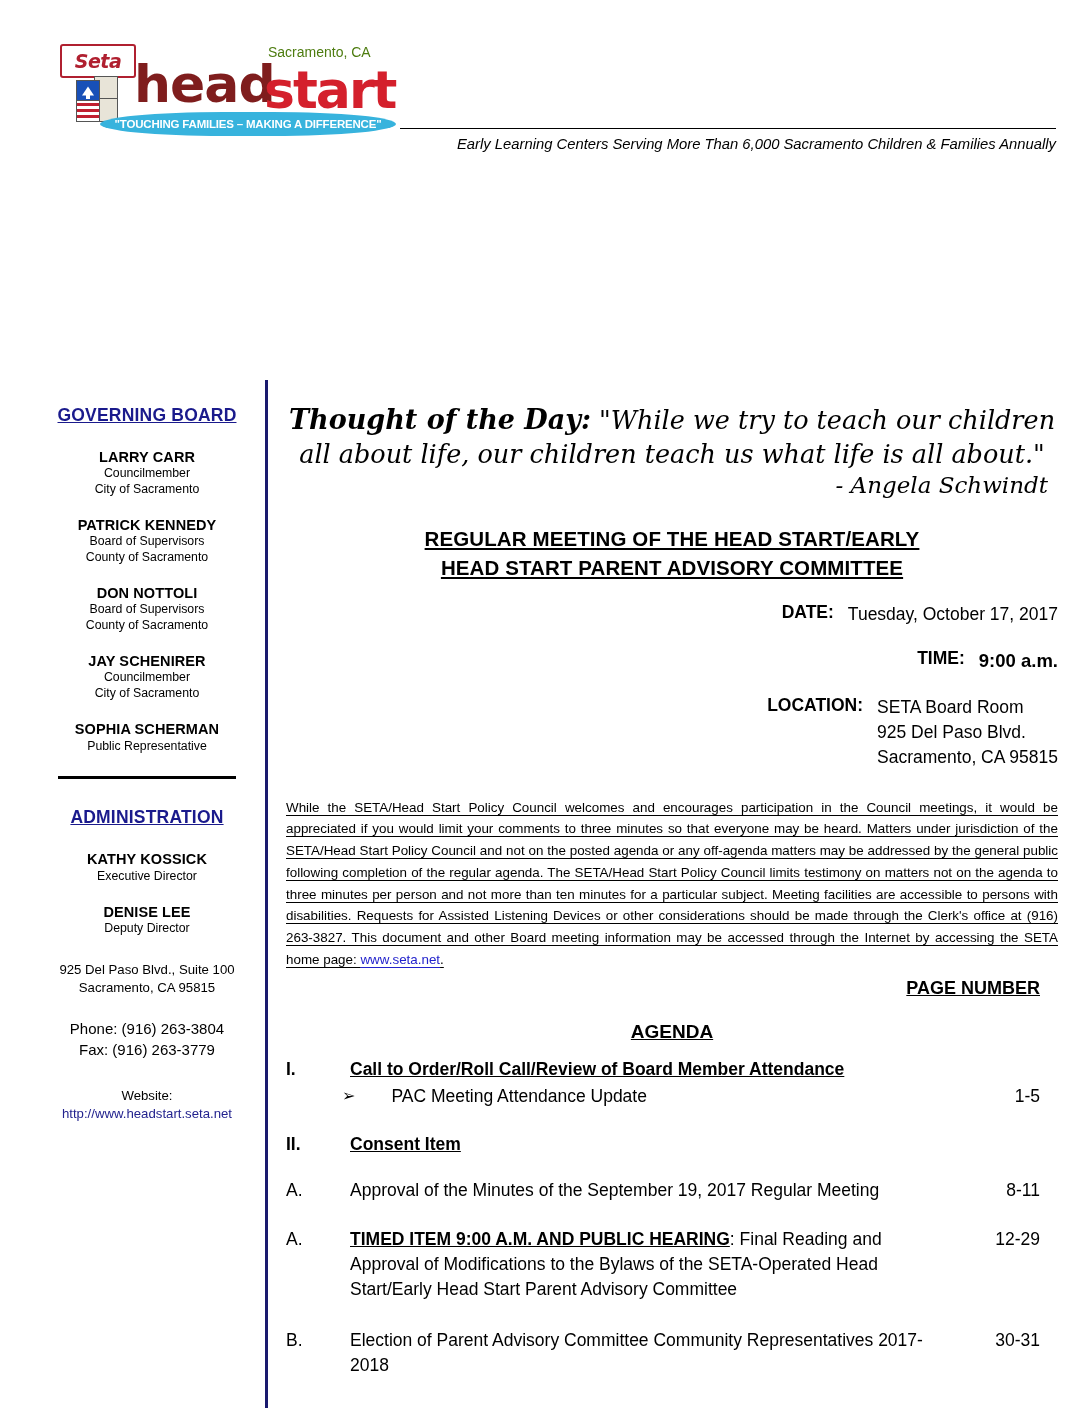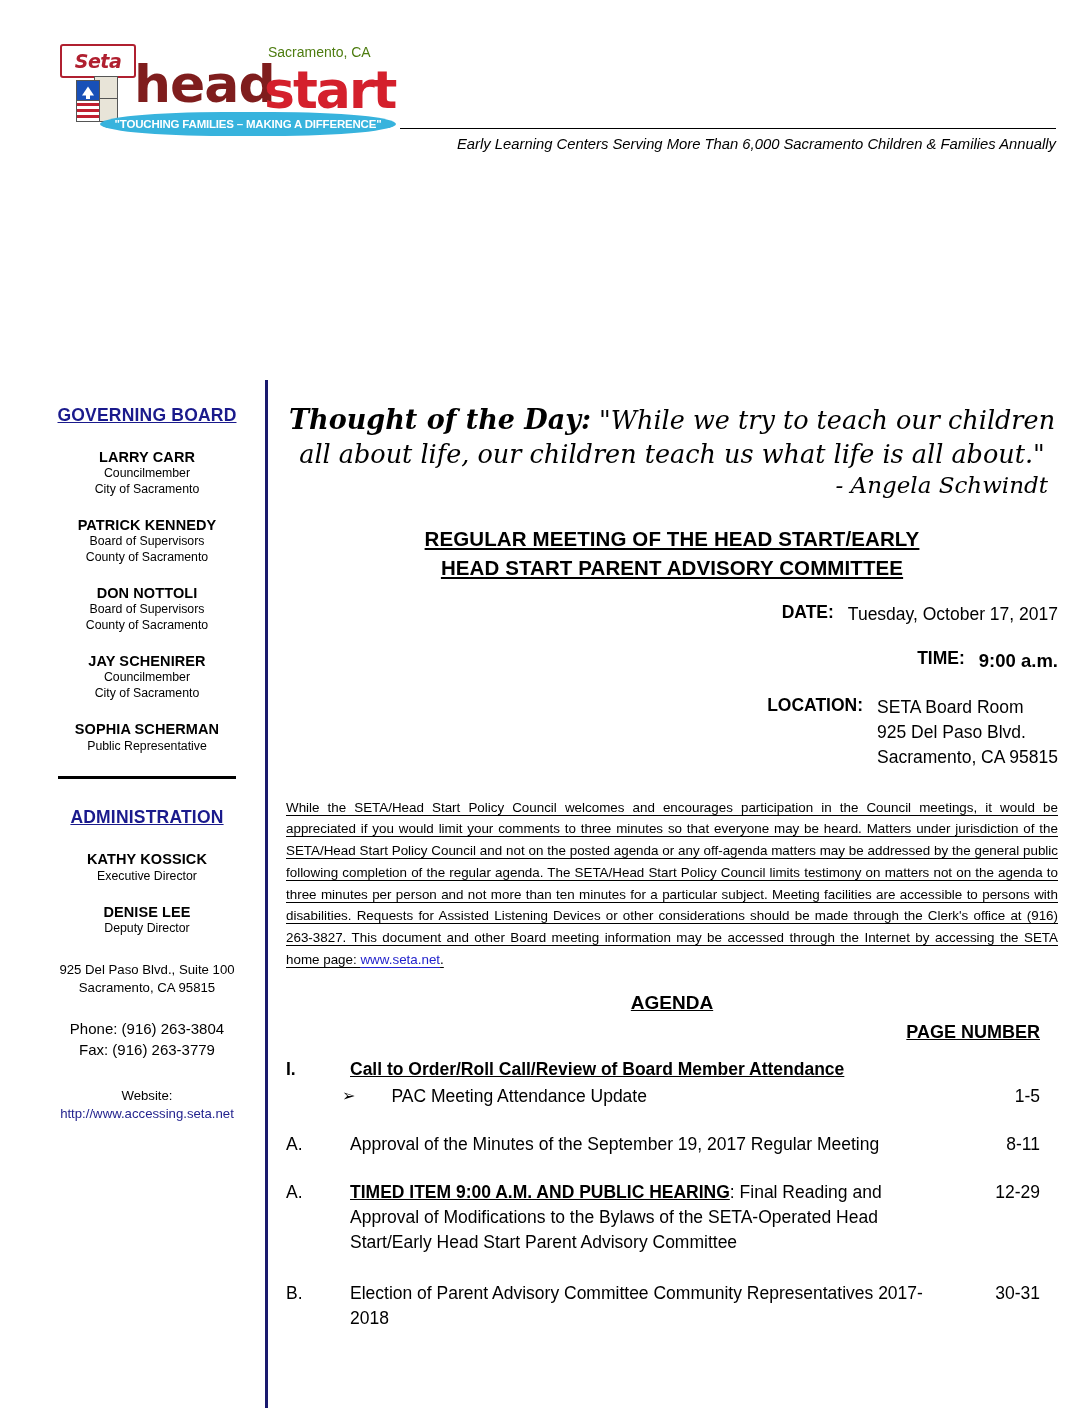--- a/index.html
+++ b/index.html
@@ -472,21 +472,21 @@
       <div>Sacramento, CA 95815</div>
     </div>
 
     <div class="phone-block">
       <div>Phone: (916) 263-3804</div>
       <div>Fax: (916) 263-3779</div>
     </div>
 
     <div class="web-block">
       <div>Website:</div>
-      <div class="web-url">http://www.accessing.seta.net</div>
+      <div class="web-url">http://www.headstart.seta.net</div>
     </div>
   </div>
 
   <div id="main">
 
     <div id="thought">
       <span class="tod-label">Thought of the Day:</span>
       <span class="tod-quote">"While we try to teach our children all about life, our children teach us what life is all about."</span>
     </div>
     <div id="thought-attrib">- Angela Schwindt</div>
@@ -510,36 +510,43 @@
       <div class="detail-label">LOCATION:</div>
       <div class="detail-value">
         <div>SETA Board Room</div>
         <div>925 Del Paso Blvd.</div>
         <div>Sacramento, CA  95815</div>
       </div>
     </div>
 
     <div id="notice"><span>While the SETA/Head Start Policy Council welcomes and encourages participation in the Council meetings, it would be appreciated if you would limit your comments to three minutes so that everyone may be heard.  Matters under jurisdiction of the SETA/Head Start Policy Council and not on the posted agenda or any off-agenda matters may be addressed by the general public following completion of the regular agenda.  The SETA/Head Start Policy Council limits testimony on matters not on the agenda to three minutes per person and not more than ten minutes for a particular subject. Meeting facilities are accessible to persons with disabilities. Requests for Assisted Listening Devices or other considerations should be made through the Clerk's office at (916) 263-3827.  This document and other Board meeting information may be accessed through the Internet by accessing the SETA home page: </span><span class="lnk">www.seta.net</span><span>.</span></div>
 
+    <div id="page-number-heading">PAGE NUMBER</div>
     <div id="agenda-heading">AGENDA</div>
-    <div id="page-number-heading">PAGE NUMBER</div>
 
     <div class="agenda-item">
       <div class="agenda-line">
         <div class="roman">I.</div>
         <div class="agenda-body bold-ul">Call to Order/Roll Call/Review of Board Member Attendance</div>
         <div class="pages"></div>
       </div>
       <div class="subline">
         <div class="sub-arrow">➢</div>
         <div class="sub-text">PAC Meeting Attendance Update</div>
         <div class="pages">1-5</div>
       </div>
     </div>
 
+    <div class="agenda-item" style="margin-top:22px">
+      <div class="agenda-line">
+        <div class="roman">II.</div>
+        <div class="agenda-body bold-ul">Consent Item</div>
+        <div class="pages"></div>
+      </div>
+    </div>
 
     <div class="agenda-item" style="margin-top:22px">
       <div class="agenda-line">
         <div class="alpha">A.</div>
         <div class="agenda-body">Approval of the Minutes of the September 19, 2017 Regular Meeting</div>
         <div class="pages">8-11</div>
       </div>
     </div>
 
 

